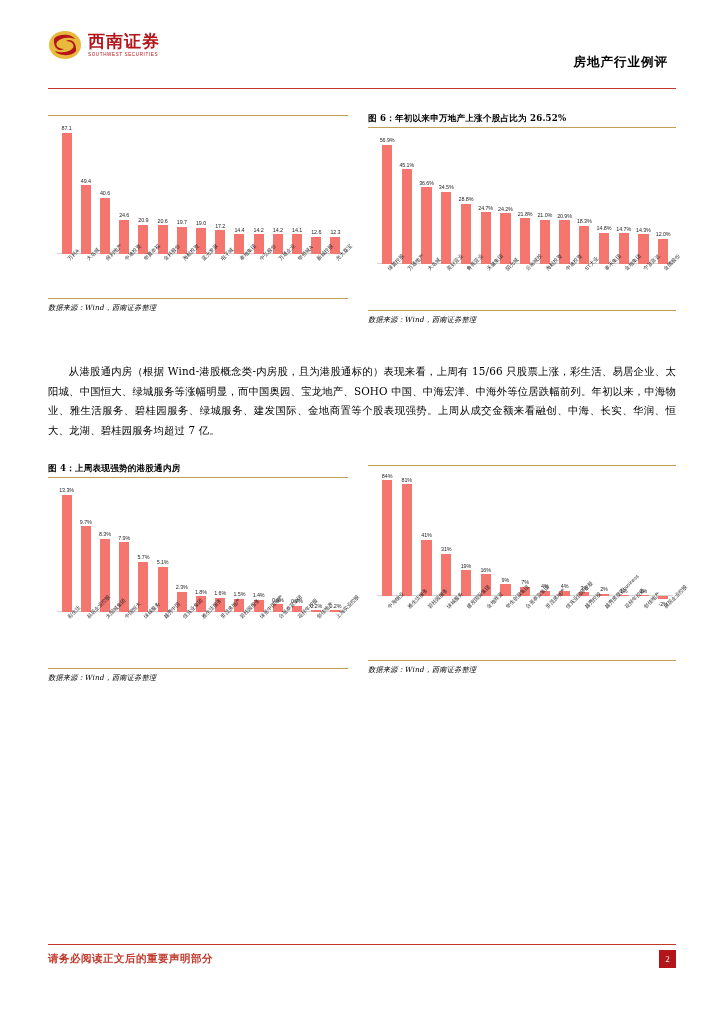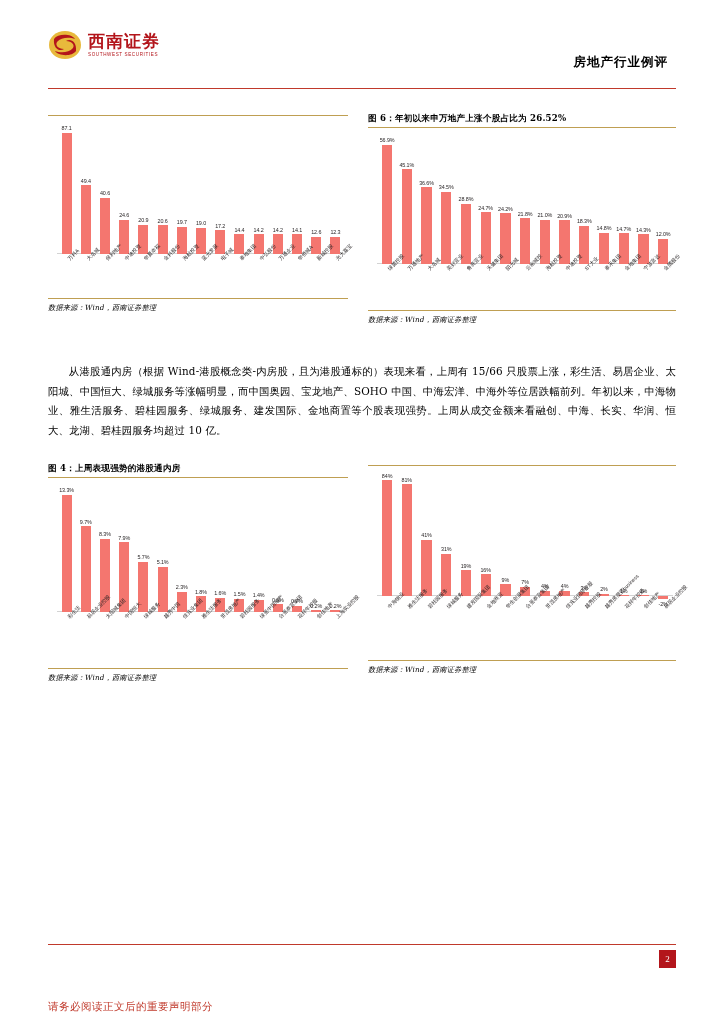--- a/index.html
+++ b/index.html
@@ -50,21 +50,21 @@
     font-family:"Liberation Sans",sans-serif;}
 
   
   .para{position:absolute;font-family:"DejaVu Serif","Liberation Serif",serif;
     font-size:10.4px;line-height:19.5px;color:#000;text-align:justify;text-indent:2em;
     letter-spacing:.15px;}
 
   
   .footer-rule{position:absolute;left:48px;top:944px;width:628px;height:1.2px;background:#c0392b;}
   .footer-text{position:absolute;left:48px;top:952px;font-family:"DejaVu Serif","Liberation Serif",serif;
-    font-weight:normal;font-size:10.5px;color:#c0392b;letter-spacing:.5px;margin-top:48px;}
+    font-weight:bold;font-size:10.5px;color:#c0392b;letter-spacing:.5px;}
   .page-num{position:absolute;right:48px;top:950px;width:17px;height:18px;background:#b3151b;
     color:#fff;font-size:9px;display:flex;align-items:center;justify-content:center;
     font-family:"Liberation Serif",serif;}
 </style>
 </head>
 <body>
 
 <div class="page">
 
   <div class="header">
@@ -316,21 +316,21 @@
             <div class="xl">
               <span>金隅股份</span>
             </div>
           </div>
         </div>
       </div>
       <div class="fig-rule-b"></div>
       <div class="fig-src">数据来源：Wind，西南证券整理</div>
     </div>
 
-  <div class="para" id="bodypara" style="left:48px;top:362px;width:628px;">从港股通内房（根据 Wind-港股概念类-内房股，且为港股通标的）表现来看，上周有 15/66 只股票上涨，彩生活、易居企业、太阳城、中国恒大、绿城服务等涨幅明显，而中国奥园、宝龙地产、SOHO 中国、中海宏洋、中海外等位居跌幅前列。年初以来，中海物业、雅生活服务、碧桂园服务、绿城服务、建发国际、金地商置等个股表现强势。上周从成交金额来看融创、中海、长实、华润、恒大、龙湖、碧桂园服务均超过 10 亿。</div>
+  <div class="para" id="bodypara" style="left:48px;top:362px;width:628px;">从港股通内房（根据 Wind-港股概念类-内房股，且为港股通标的）表现来看，上周有 15/66 只股票上涨，彩生活、易居企业、太阳城、中国恒大、绿城服务等涨幅明显，而中国奥园、宝龙地产、SOHO 中国、中海宏洋、中海外等位居跌幅前列。年初以来，中海物业、雅生活服务、碧桂园服务、绿城服务、建发国际、金地商置等个股表现强势。上周从成交金额来看融创、中海、长实、华润、恒大、龙湖、碧桂园服务均超过 7 亿。</div>
 
   <div class="fig" id="fig7-box" style="left:48px;top:462px;width:300px;height:237px;">
       <div class="fig-title">图 4：上周表现强势的港股通内房</div>
       <div class="fig-rule"></div>
       <div class="plot" style="height:184px;margin-top:6px;">
         <div class="plot-inner">
           <div class="axis" style="bottom:56px;"></div>
           <div class="bars" style="height:128px;bottom:56px;">
             <div class="barcol">
               <div class="bar" style="position:absolute;bottom:0px;height:117.40689655172415px;"></div>

